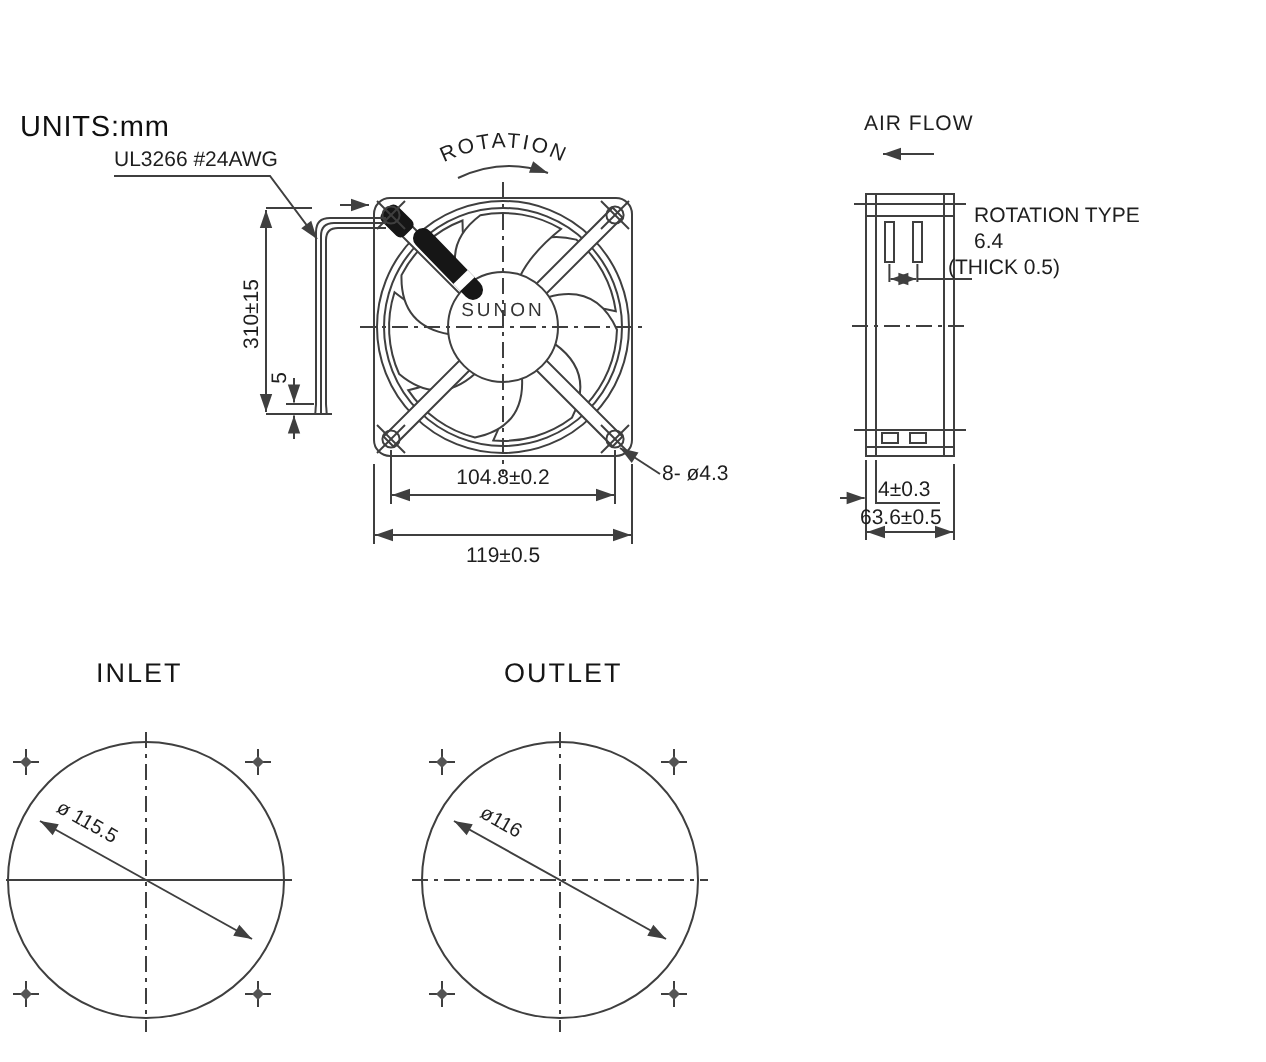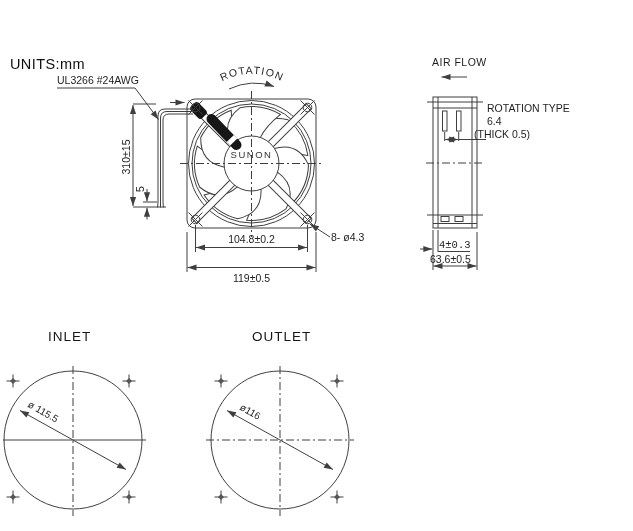--- a/index.html
+++ b/index.html
@@ -240,21 +240,21 @@
 
   <div class="lbl ctr" style="left:211px;top:233px;width:81px;">104.8±0.2</div>
   <div class="lbl ctr" style="left:211px;top:254px;width:81px;margin-top:18px;">119±0.5</div>
   <div class="lbl" style="left:331px;top:231px;">8- ø4.3</div>
 
   <div class="lbl" style="left:432px;top:56px;letter-spacing:.5px;">AIR FLOW</div>
   <div class="lbl" style="left:487px;top:102px;">ROTATION TYPE</div>
   <div class="lbl" style="left:487px;top:115px;">6.4</div>
   <div class="lbl" style="left:474px;top:127.5px;">(THICK 0.5)</div>
 
-  <div class="lbl" style="left:439px;top:239px;font-family:Liberation Mono, monospace;">4±0.3</div>
+  <div class="lbl" style="left:439px;top:239px;">4±0.3</div>
   <div class="lbl" style="left:430px;top:253px;">63.6±0.5</div>
 
   <div class="lbl viewlbl" style="left:48px;top:331px;">INLET</div>
   <div class="lbl viewlbl" style="left:252px;top:331px;">OUTLET</div>
 
   <div class="lbl ctr small rot29" style="left:17px;top:406px;width:52px;">ø 115.5</div>
   <div class="lbl ctr small rot29" style="left:228px;top:406px;width:44px;">ø116</div>
 
 </div>
 

